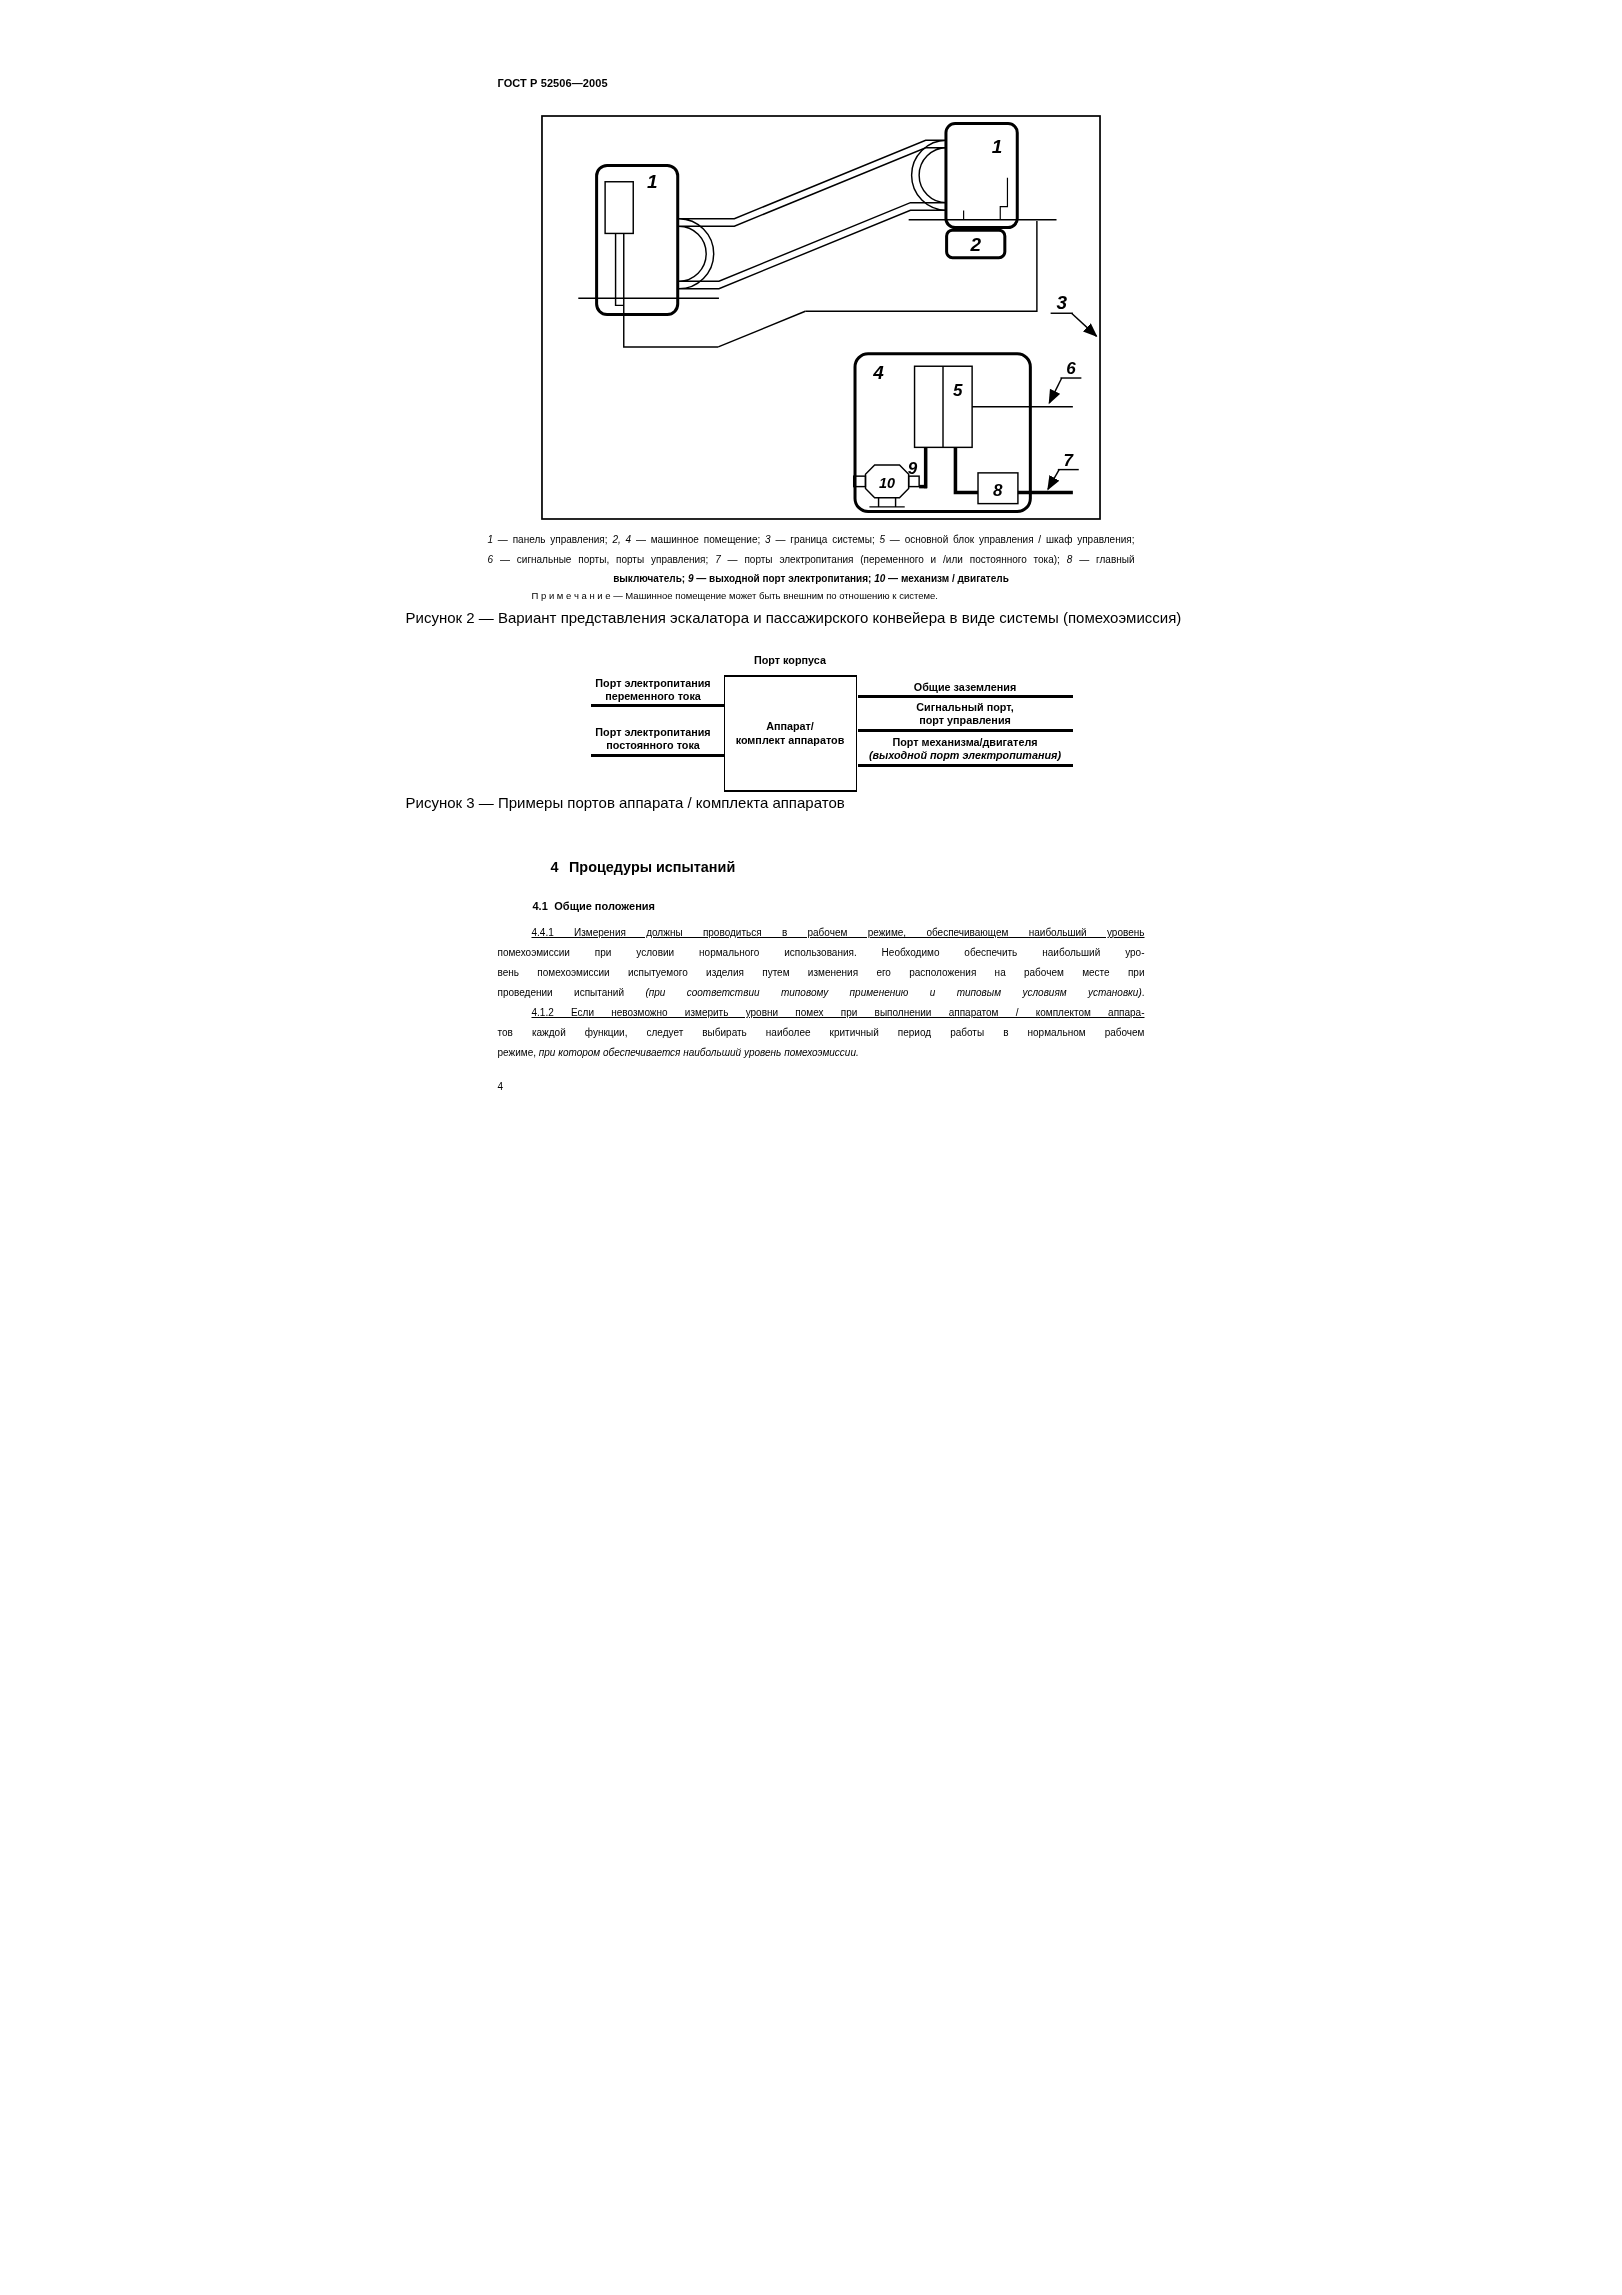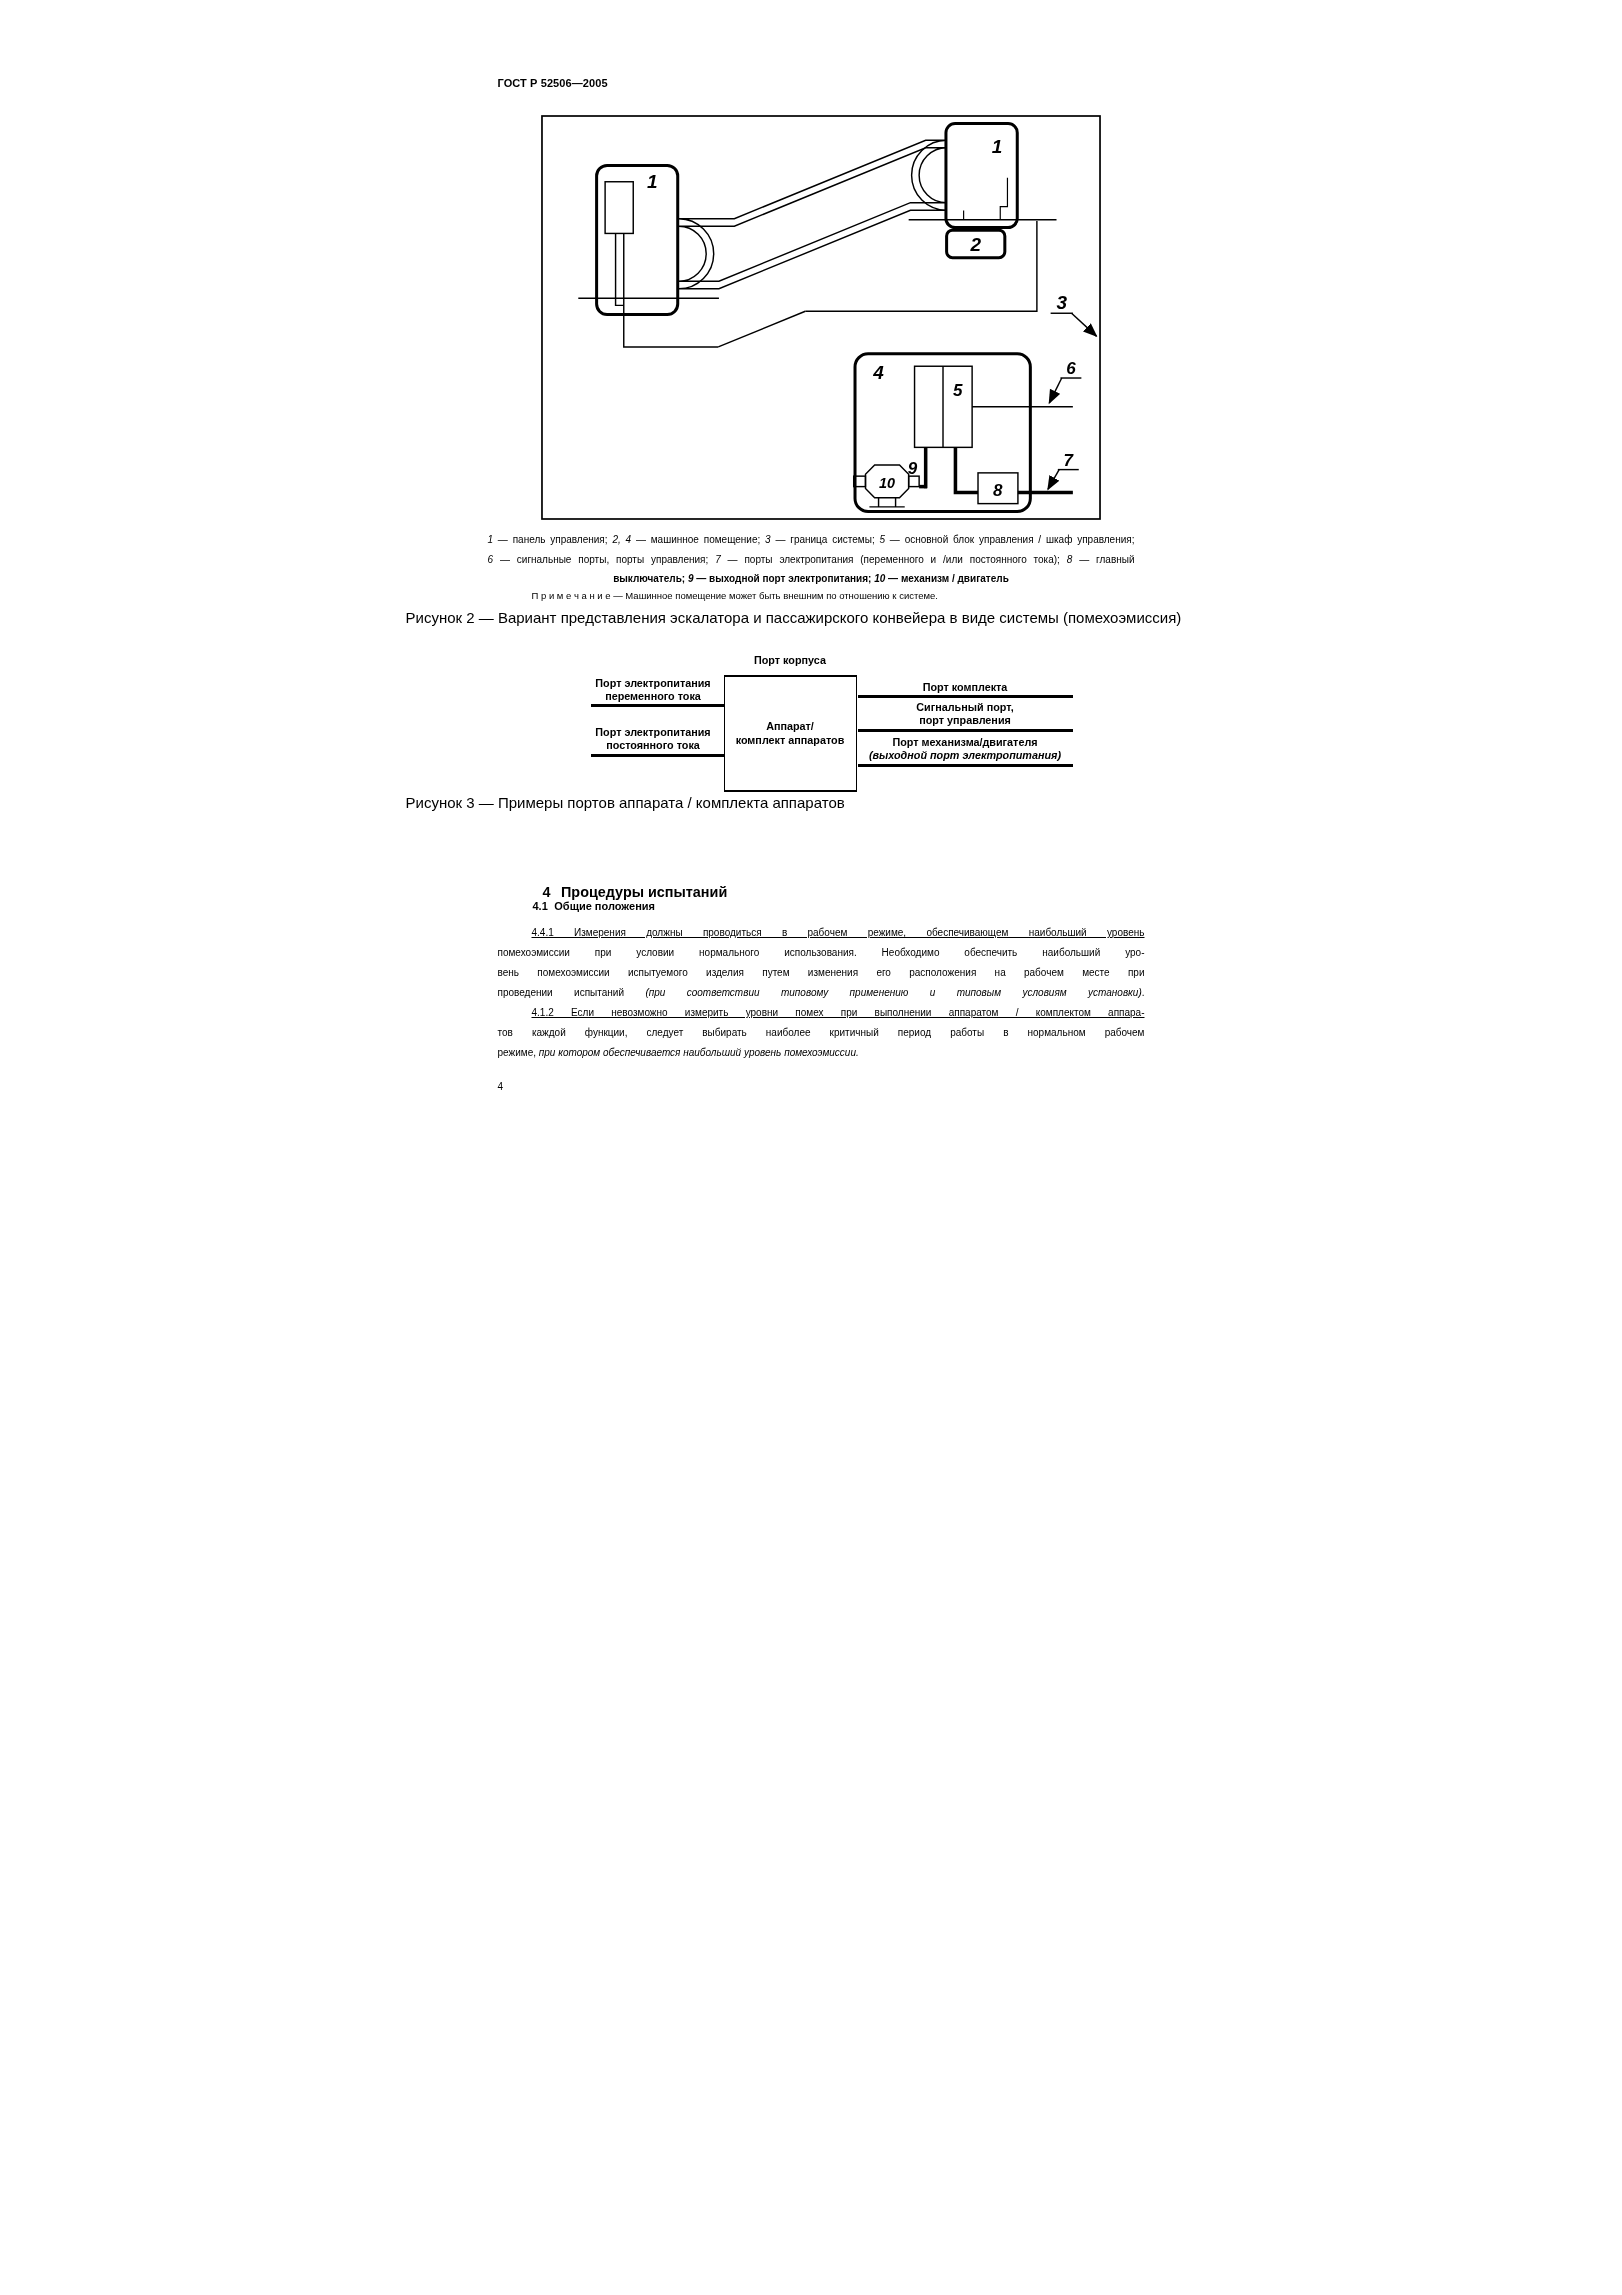--- a/index.html
+++ b/index.html
@@ -40,21 +40,21 @@
   
   .fig3-label { position:absolute; font-weight:bold; font-size:10.8px; line-height:13px; text-align:center; }
   .fig3-line  { position:absolute; height:2.9px; background:#000; }
   .fig3-box   { position:absolute; left:318px; top:675px; width:133px; height:117px;
                 border-top:2.9px solid #000; border-bottom:2.9px solid #000;
                 border-left:1.6px solid #000; border-right:1.6px solid #000;
                 display:flex; align-items:center; justify-content:center; text-align:center;
                 font-weight:bold; font-size:10.8px; line-height:13.7px; }
 
   
-  .h1 { left:100px; top:859px; font-size:14.4px; font-weight:bold;margin-top:25px; }
+  .h1 { left:108px; top:859px; font-size:14.4px; font-weight:bold; }
   .h1 .num { padding-left:37px; margin-right:10.5px; }
   .h2 { left:92px; top:900px; font-size:11px; font-weight:bold; }
   .h2 .num { padding-left:35px; margin-right:6.5px; }
   .body-text { left:92px; top:923px; width:647px; font-size:10px; line-height:20px; }
   .bodyline { text-align:justify; text-align-last:justify; }
   .bodyline.first { padding-left:34px;text-decoration:underline; }
   .bodyline.lastline { text-align-last:left; }
   .pagenum { left:92px; top:1081px; font-size:10px; }
 </style>
 </head>
@@ -155,21 +155,21 @@
   </div>
   <div class="fig3-line" style="left:185px; top:704px; width:133px;"></div>
 
   <div class="fig3-label" style="left:177px; top:726px; width:141px;">
     <div>Порт электропитания</div>
     <div>постоянного тока</div>
   </div>
   <div class="fig3-line" style="left:185px; top:754px; width:133px;"></div>
 
   <div class="fig3-label" style="left:452px; top:681px; width:215px;">
-    <div>Порт комплекта</div>
+    <div>Общие заземления</div>
   </div>
   <div class="fig3-line" style="left:452px; top:695px; width:215px;"></div>
 
   <div class="fig3-label" style="left:452px; top:701px; width:215px;">
     <div>Сигнальный порт,</div>
     <div>порт управления</div>
   </div>
   <div class="fig3-line" style="left:452px; top:729px; width:215px;"></div>
 
   <div class="fig3-label" style="left:452px; top:736px; width:215px;">

